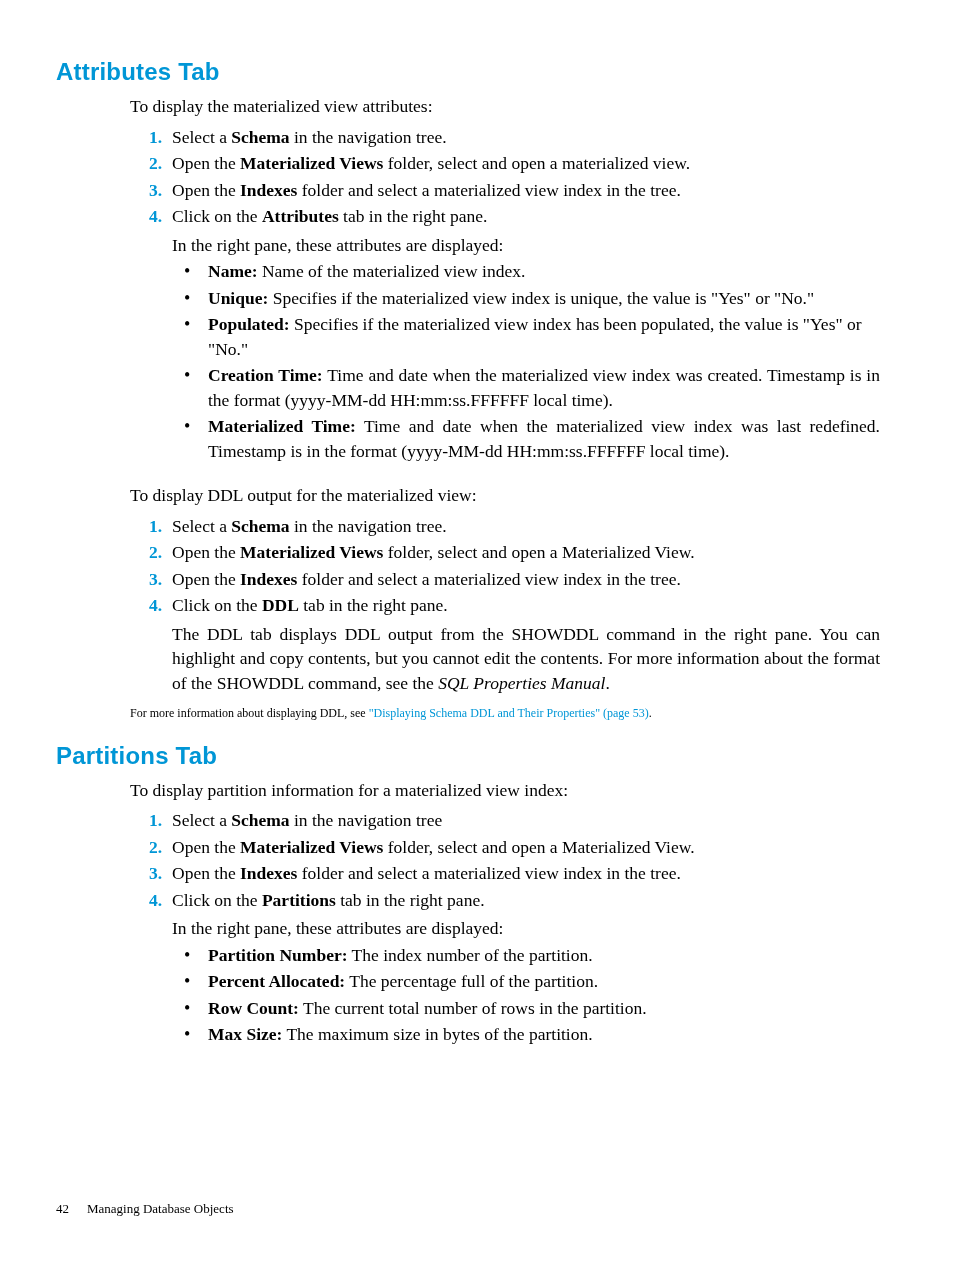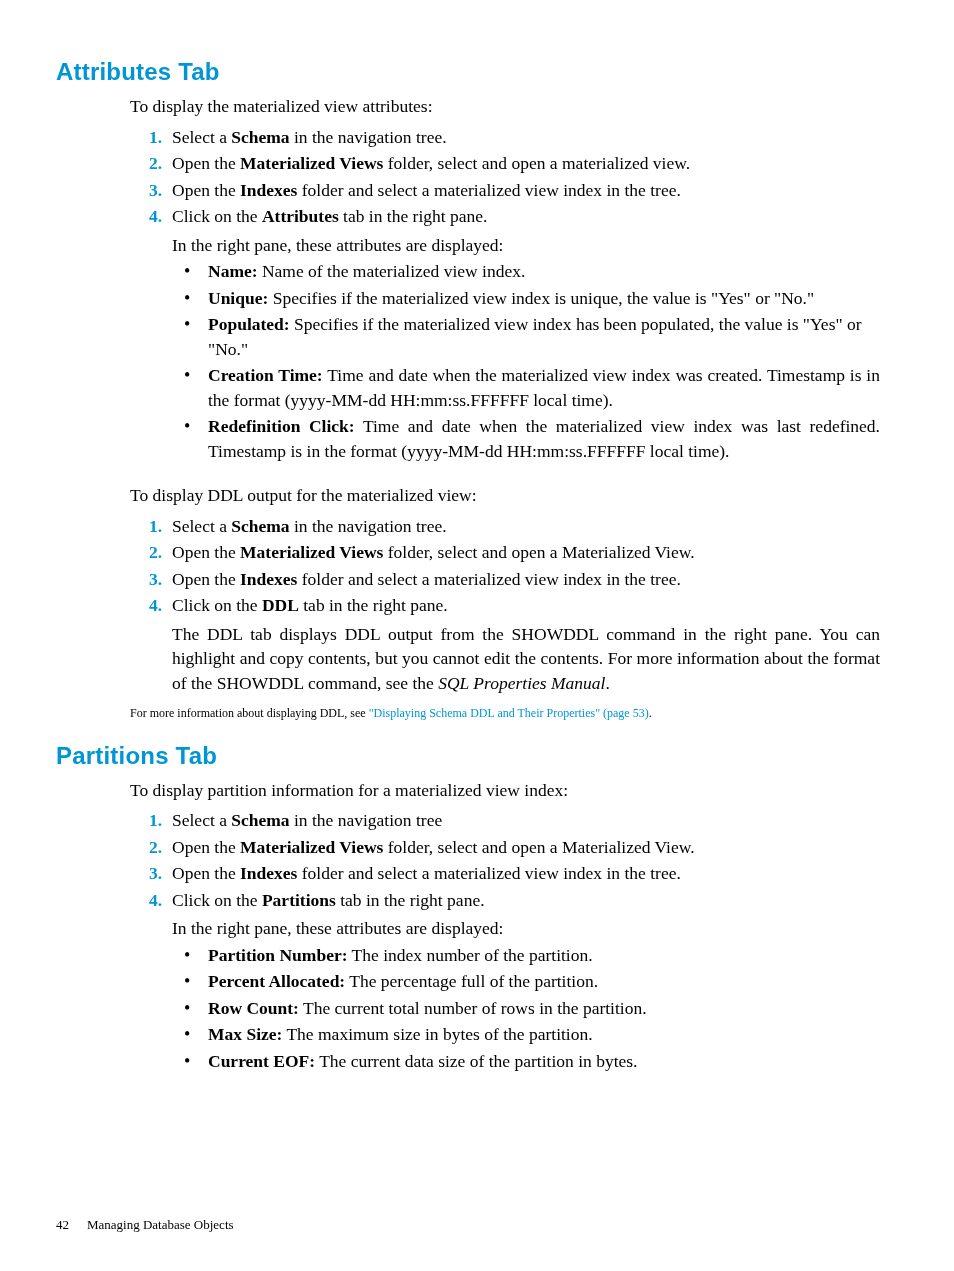--- a/index.html
+++ b/index.html
@@ -80,21 +80,21 @@
   .link { color: #0096d6; }
   .after-list {
     margin: 10px 0 0 74px;
     padding: 0 18px 0 0;
     font-size: 12px;
     line-height: 1.4;
     text-align: justify;
   }
   .footer {
     position: absolute;
-    bottom: 38px;
+    bottom: 54px;
     left: 56px;
     font-size: 13px;
     font-family: "Palatino Linotype", "Book Antiqua", Palatino, serif;
   }
   .footer .pg { margin-right: 18px; }
   .section { margin-bottom: 20px; }
   ol.steps > li > p { margin: 4px 0; text-align: justify; }
 </style>
 </head>
 <body>
@@ -109,21 +109,21 @@
       <li><span>Open the </span><span class="bold">Materialized Views</span><span> folder, select and open a materialized view.</span></li>
       <li><span>Open the </span><span class="bold">Indexes</span><span> folder and select a materialized view index in the tree.</span></li>
       <li>
         <span>Click on the </span><span class="bold">Attributes</span><span> tab in the right pane.</span>
         <div class="sub">In the right pane, these attributes are displayed:</div>
         <ul class="bullets">
           <li><span class="bold">Name:</span><span> Name of the materialized view index.</span></li>
           <li><span class="bold">Unique:</span><span> Specifies if the materialized view index is unique, the value is "Yes" or "No."</span></li>
           <li><span class="bold">Populated:</span><span> Specifies if the materialized view index has been populated, the value is "Yes" or "No."</span></li>
           <li style="text-align:justify;"><span class="bold">Creation Time:</span><span> Time and date when the materialized view index was created. Timestamp is in the format (yyyy-MM-dd HH:mm:ss.FFFFFF local time).</span></li>
-          <li style="text-align:justify;"><span class="bold">Redefinition Click:</span><span> Time and date when the materialized view index was last redefined. Timestamp is in the format (yyyy-MM-dd HH:mm:ss.FFFFFF local time).</span></li>
+          <li style="text-align:justify;"><span class="bold">Materialized Time:</span><span> Time and date when the materialized view index was last redefined. Timestamp is in the format (yyyy-MM-dd HH:mm:ss.FFFFFF local time).</span></li>
         </ul>
       </li>
     </ol>
   </div>
 
   <div class="section">
     <p class="intro">To display DDL output for the materialized view:</p>
     <ol class="steps">
       <li><span>Select a </span><span class="bold">Schema</span><span> in the navigation tree.</span></li>
       <li><span>Open the </span><span class="bold">Materialized Views</span><span> folder, select and open a Materialized View.</span></li>
@@ -144,21 +144,20 @@
       <li><span>Open the </span><span class="bold">Materialized Views</span><span> folder, select and open a Materialized View.</span></li>
       <li><span>Open the </span><span class="bold">Indexes</span><span> folder and select a materialized view index in the tree.</span></li>
       <li>
         <span>Click on the </span><span class="bold">Partitions</span><span> tab in the right pane.</span>
         <div class="sub">In the right pane, these attributes are displayed:</div>
         <ul class="bullets">
           <li><span class="bold">Partition Number:</span><span> The index number of the partition.</span></li>
           <li><span class="bold">Percent Allocated:</span><span> The percentage full of the partition.</span></li>
           <li><span class="bold">Row Count:</span><span> The current total number of rows in the partition.</span></li>
           <li><span class="bold">Max Size:</span><span> The maximum size in bytes of the partition.</span></li>
-          <li><span class="bold">Current EOF:</span><span> The current data size of the partition in bytes.</span></li>
         </ul>
       </li>
     </ol>
   </div>
 
 </div>
 
 <div class="footer">
   <span class="pg">42</span><span>Managing Database Objects</span>
 </div>

